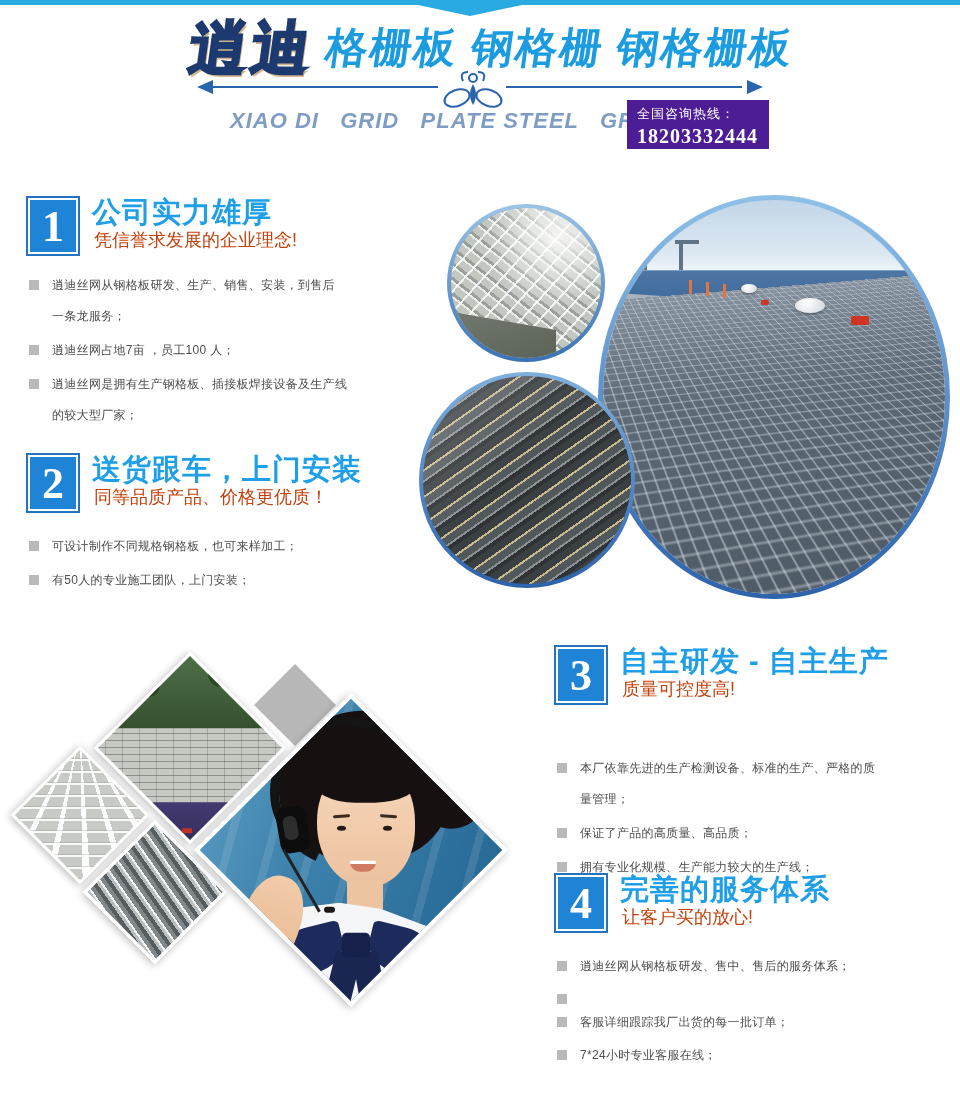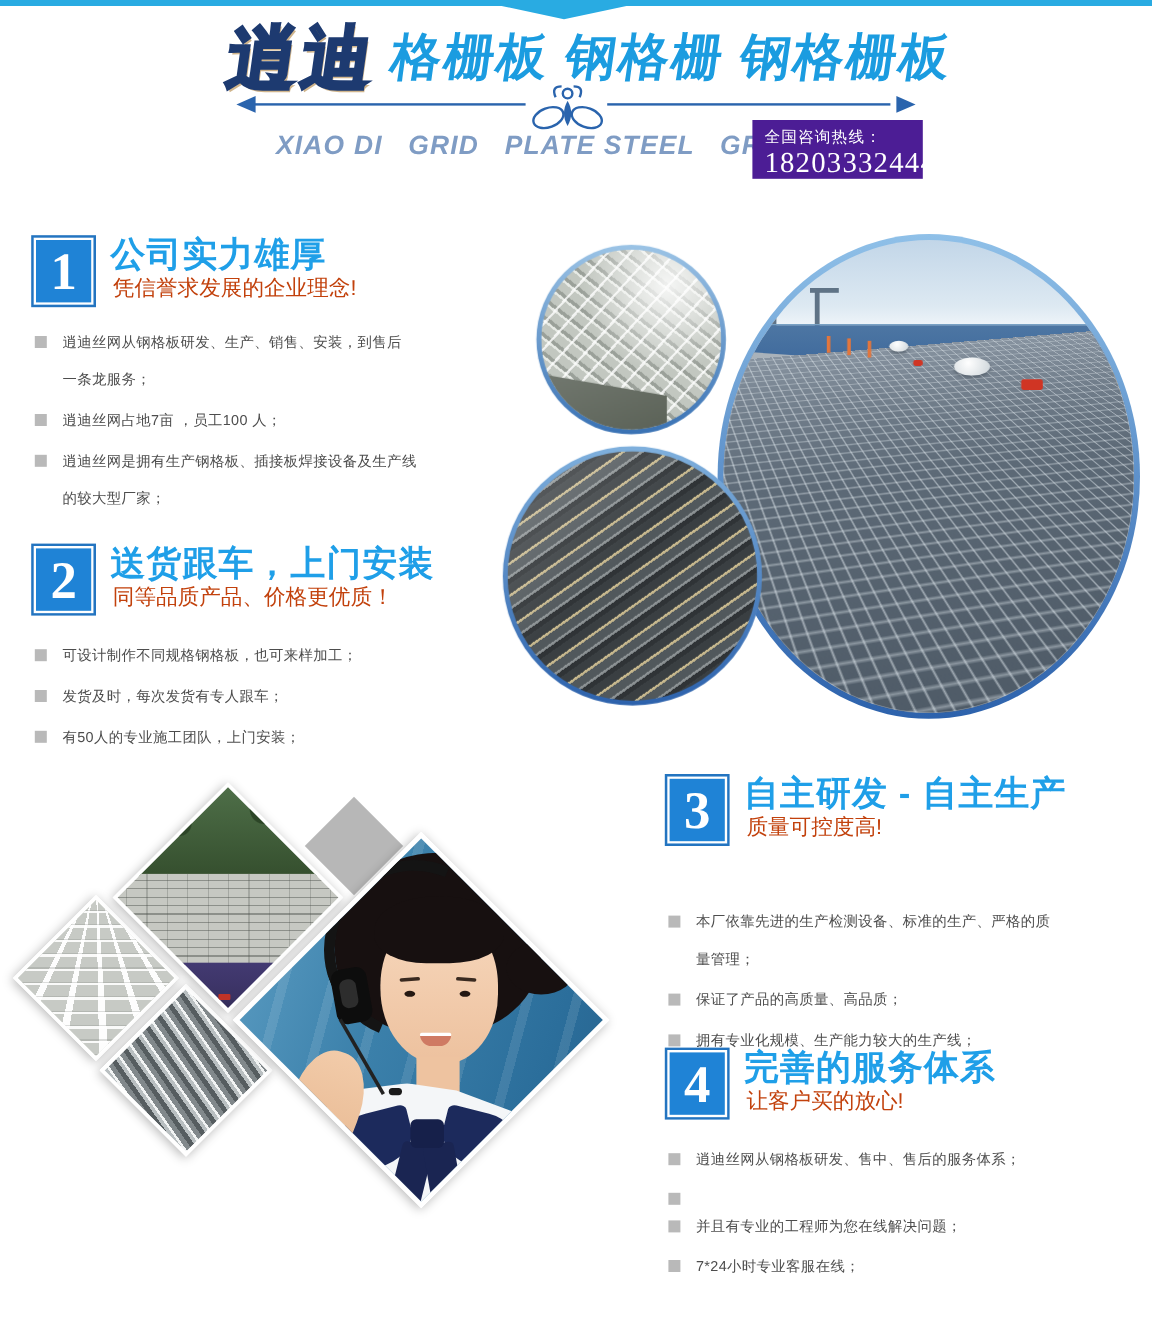--- a/index.html
+++ b/index.html
@@ -37,21 +37,21 @@
   .subtitle-en {
     position:absolute; left:230px; top:108px;
     font-size:22px; font-weight:bold; font-style:italic;
     color:#7f9cc4; white-space:pre; letter-spacing:1px;
   }
   .hotline {
     position:absolute; left:627px; top:100px; width:142px; height:49px;
     background:#4c1d95; color:#fff; padding:5px 10px; cursor:pointer;
   }
   .hotline .lbl { font-size:13px; letter-spacing:1px; }
-  .hotline .num { font-family:"Liberation Serif","DejaVu Serif",serif; font-weight:normal; font-size:24px; line-height:26px; letter-spacing:1px; }
+  .hotline .num { font-family:"Liberation Serif","DejaVu Serif",serif; font-weight:bold; font-size:20px; line-height:26px; letter-spacing:1px; }
 
   
   .sec { position:absolute; width:404px; }
   #sec1 { left:28px; top:196px; width:432px; }
   #sec2 { left:28px; top:453px; width:432px; }
   #sec3 { left:556px; top:645px; }
   #sec4 { left:556px; top:873px; }
   .num-box {
     position:absolute; left:0; top:2px; width:50px; height:56px;
     background:#1f83d6; border:2px solid #fff; outline:2px solid #2374c0;
@@ -228,24 +228,20 @@
     <div class="num-box">2</div>
     <div class="sec-title">送货跟车，上门安装</div>
     <div class="sec-sub">同等品质产品、价格更优质！</div>
     <div class="bullets">
       <div class="bullet">
           <span class="sq"></span>
           <span class="tx">可设计制作不同规格钢格板，也可来样加工；</span>
         </div>
       <div class="bullet">
           <span class="sq"></span>
-          <span class="tx">发货及时，每次发货有专人跟车；</span>
-        </div>
-      <div class="bullet">
-          <span class="sq"></span>
           <span class="tx">有50人的专业施工团队，上门安装；</span>
         </div>
     </div>
   </div>
 
   <div class="sec" id="sec3">
     <div class="num-box">3</div>
     <div class="sec-title">自主研发 - 自主生产</div>
     <div class="sec-sub">质量可控度高!</div>
     <div class="bullets">
@@ -272,21 +268,21 @@
     <div class="bullets">
       <div class="bullet">
           <span class="sq"></span>
           <span class="tx">逍迪丝网从钢格板研发、售中、售后的服务体系；</span>
         </div>
       <div class="bullet">
           <span class="sq"></span>
         </div>
       <div class="bullet">
           <span class="sq"></span>
-          <span class="tx">并且有专业的工程师为您在线解决问题；</span>
+          <span class="tx">客服详细跟踪我厂出货的每一批订单；</span>
         </div>
       <div class="bullet">
           <span class="sq"></span>
           <span class="tx">7*24小时专业客服在线；</span>
         </div>
     </div>
   </div>
 
   <div class="ring" id="main-ring">
     <div class="ph">

